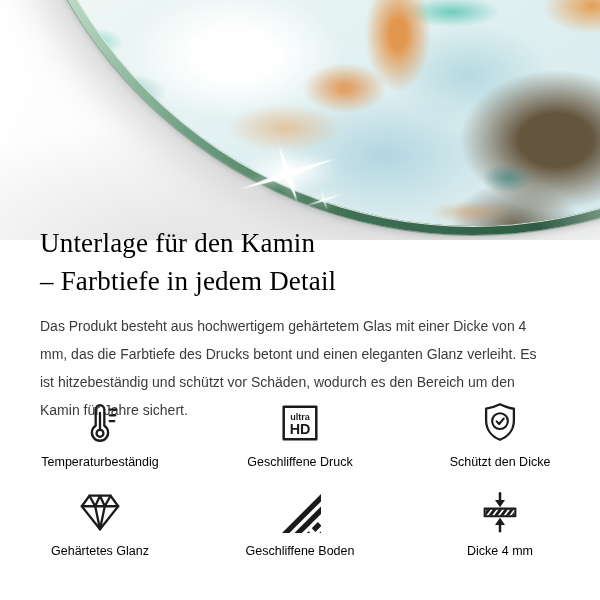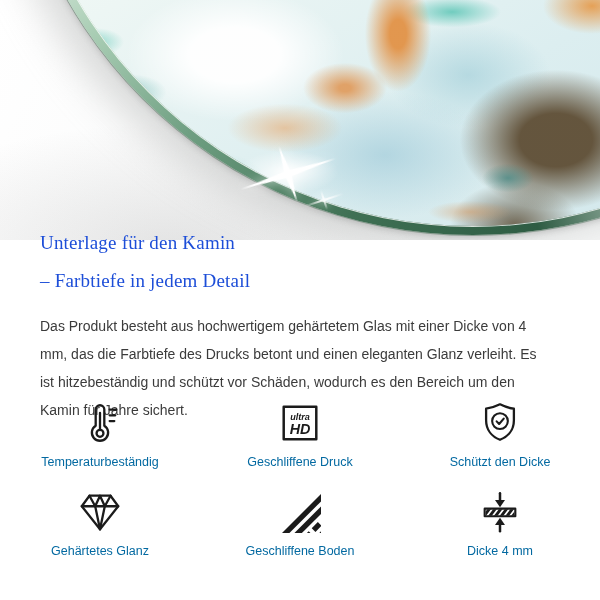--- a/index.html
+++ b/index.html
@@ -40,31 +40,31 @@
           radial-gradient(110px 70px at 468px 75px, rgba(150,200,212,.55),rgba(150,200,212,0) 75%),
           radial-gradient(140px 85px at 235px 55px, rgba(255,255,255,.95) 32%, rgba(255,255,255,0) 78%),
           linear-gradient(150deg,#f1f8f5,#dceef0 60%,#d3e8ec);}
   .sparkle{position:absolute;left:228px;top:129px;width:120px;height:90px;
         transform:rotate(-18deg);filter:drop-shadow(0 0 6px rgba(255,255,255,.95));}
   .sparkle-small{position:absolute;left:300px;top:182px;width:48px;height:36px;
         transform:rotate(-18deg);opacity:.85;filter:drop-shadow(0 0 4px rgba(255,255,255,.9));}
 
   
   .content{position:absolute;left:40px;right:40px;top:224px;}
-  .title{font-family:"Liberation Serif","DejaVu Serif",serif;font-size:19px;line-height:38px;
-        font-weight:500;color:#1d4ed8;margin:0 0 12px 0;letter-spacing:.2px;}
+  .title{font-family:"Liberation Serif","DejaVu Serif",serif;font-size:27px;line-height:38px;
+        font-weight:500;color:#000000;margin:0 0 12px 0;letter-spacing:.2px;}
   .title span{display:block;}
   .desc{font-size:14px;line-height:28px;color:#3b3b3b;margin:0;max-width:510px;}
 
   
   .features{position:absolute;left:0;right:0;top:398px;display:grid;
         grid-template-columns:repeat(3,1fr);row-gap:18px;}
   .feature{display:flex;flex-direction:column;align-items:center;}
-  .icon-box{height:50px;display:flex;align-items:center;justify-content:center;font-style:italic;}
-  .f-label{margin-top:7px;font-size:12.5px;color:#0369a1;}
+  .icon-box{height:50px;display:flex;align-items:center;justify-content:center;}
+  .f-label{margin-top:7px;font-size:12.5px;color:#000000;}
   .ico{stroke:#1b1b1b;fill:none;stroke-width:2.4;stroke-linecap:round;stroke-linejoin:round;}
   .ico .fill{fill:#1b1b1b;stroke:none;}
   .ico text{fill:#1b1b1b;stroke:none;font-family:"Liberation Sans",sans-serif;}
 </style>
 </head>
 <body>
 
 <div class="page">
 
   <div class="hero">

